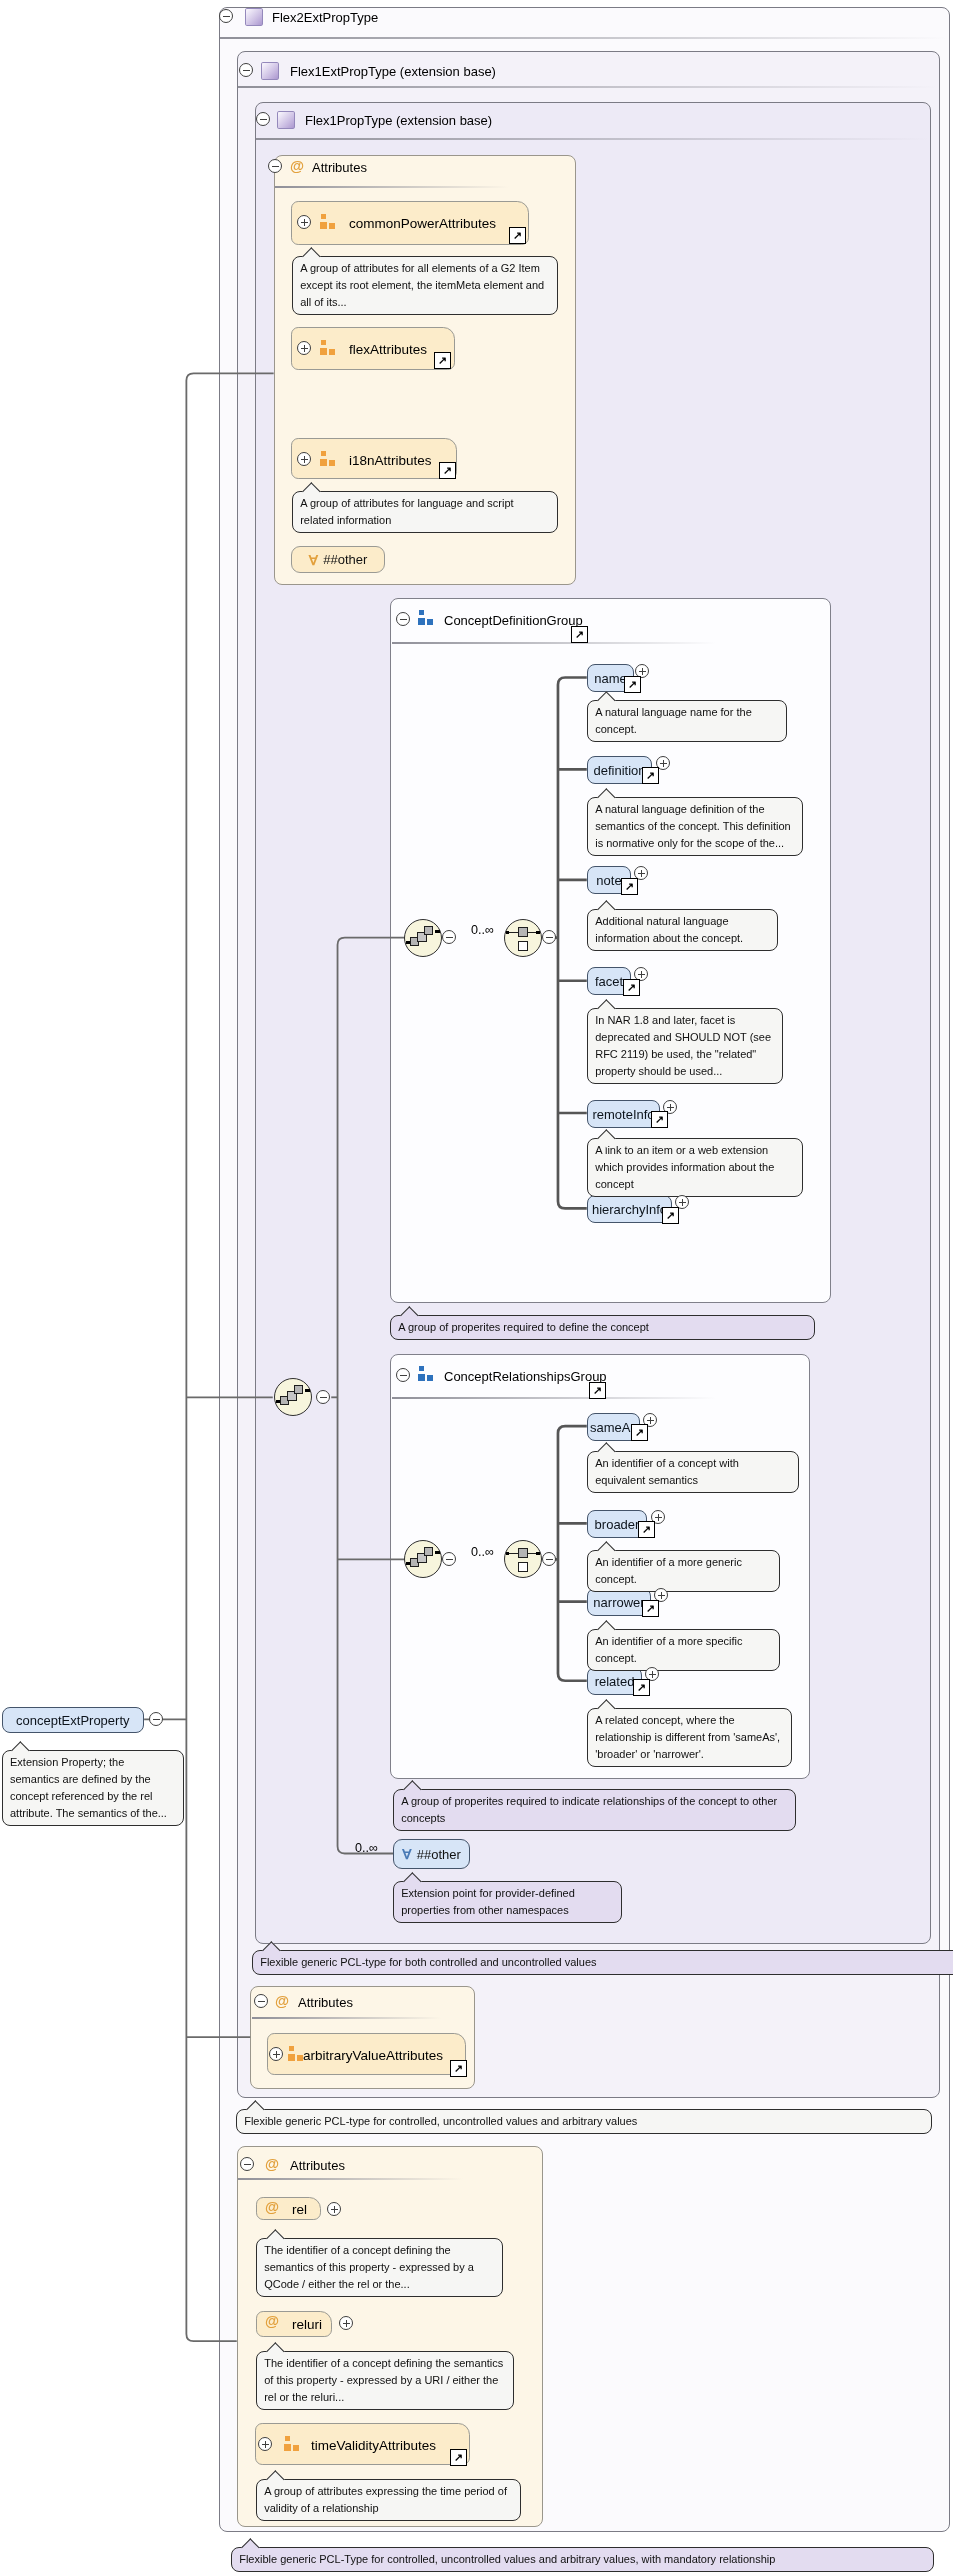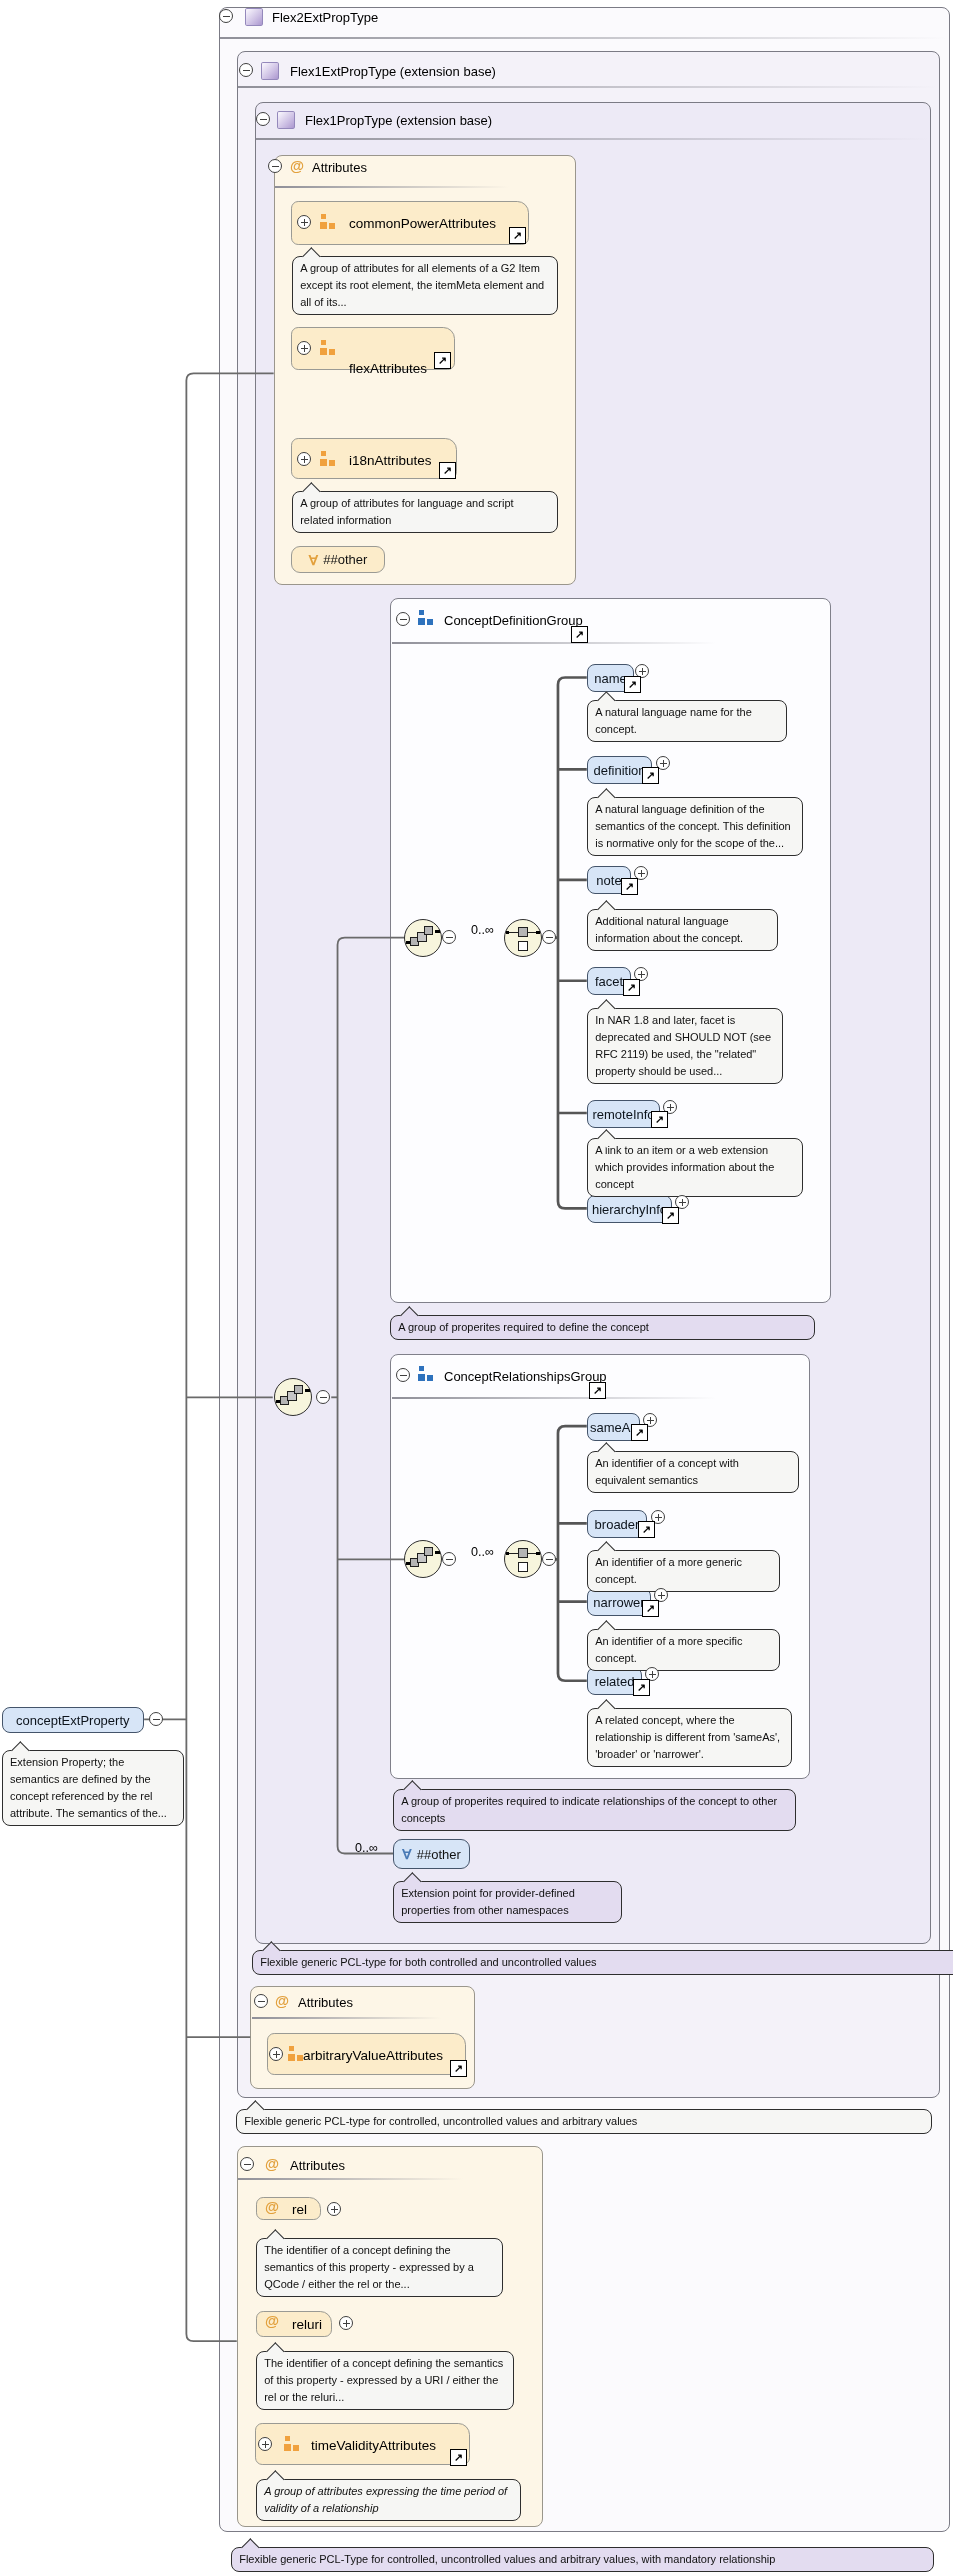--- a/index.html
+++ b/index.html
@@ -127,21 +127,21 @@
   <span class="la" style="left:509px;top:227px;">↗</span>
   <div class="ann" style="left:292px;top:256px;width:266px;">A group of attributes for all elements of a G2 Item except its root element, the itemMeta element and all of its...</div>
 
   <div class="abox" style="left:291px;top:327px;width:164px;height:43px;"></div>
   <span class="pm plus" style="left:297px;top:341px;"></span>
   <span class="gi orange" style="left:320px;top:340px;">
       <b class="s1"></b>
       <b class="s2"></b>
       <b class="s3"></b>
     </span>
-  <span class="lbl attr" style="left:349px;top:368px;">flexAttributes</span>
+  <span class="lbl attr" style="left:349px;top:349px;">flexAttributes</span>
   <span class="la" style="left:434px;top:352px;">↗</span>
 
   <div class="abox" style="left:291px;top:438px;width:166px;height:41px;"></div>
   <span class="pm plus" style="left:297px;top:452px;"></span>
   <span class="gi orange" style="left:320px;top:451px;">
       <b class="s1"></b>
       <b class="s2"></b>
       <b class="s3"></b>
     </span>
   <span class="lbl attr" style="left:349px;top:460px;">i18nAttributes</span>
@@ -327,21 +327,21 @@
 
   <div class="abox" style="left:255px;top:2423px;width:215px;height:42px;"></div>
   <span class="pm plus" style="left:258px;top:2437px;"></span>
   <span class="gi orange" style="left:284px;top:2436px;">
       <b class="s1"></b>
       <b class="s2"></b>
       <b class="s3"></b>
     </span>
   <span class="lbl attr" style="left:311px;top:2445px;">timeValidityAttributes</span>
   <span class="la" style="left:450px;top:2449px;">↗</span>
-  <div class="ann" style="left:256px;top:2479px;width:265px;font-style:italic;">A group of attributes expressing the time period of validity of a relationship</div>
+  <div class="ann" style="left:256px;top:2479px;width:265px;">A group of attributes expressing the time period of validity of a relationship</div>
 
   <div class="ann purple" style="left:231px;top:2547px;width:703px;">Flexible generic PCL-Type for controlled, uncontrolled values and arbitrary values, with mandatory relationship</div>
 
   <div class="comp seq" style="left:274px;top:1378px;">
       <i class="q1"></i>
       <i class="q2"></i>
       <i class="q3"></i>
       <i class="d1"></i>
       <i class="d2"></i>
     </div>

